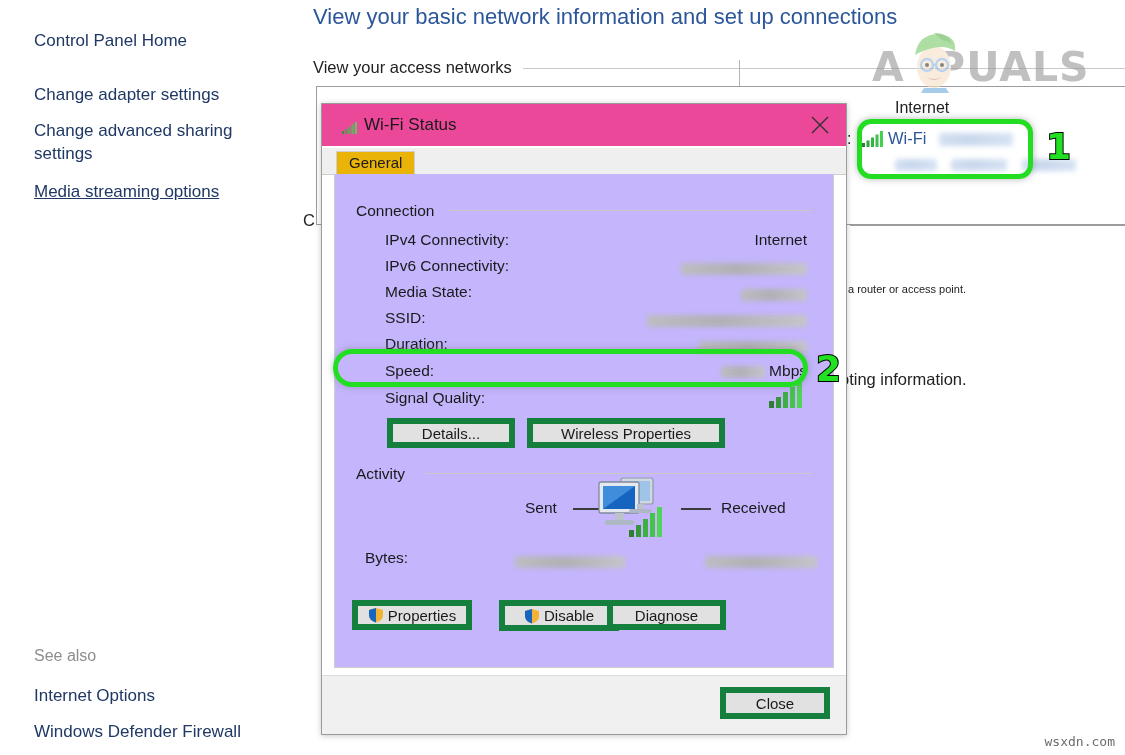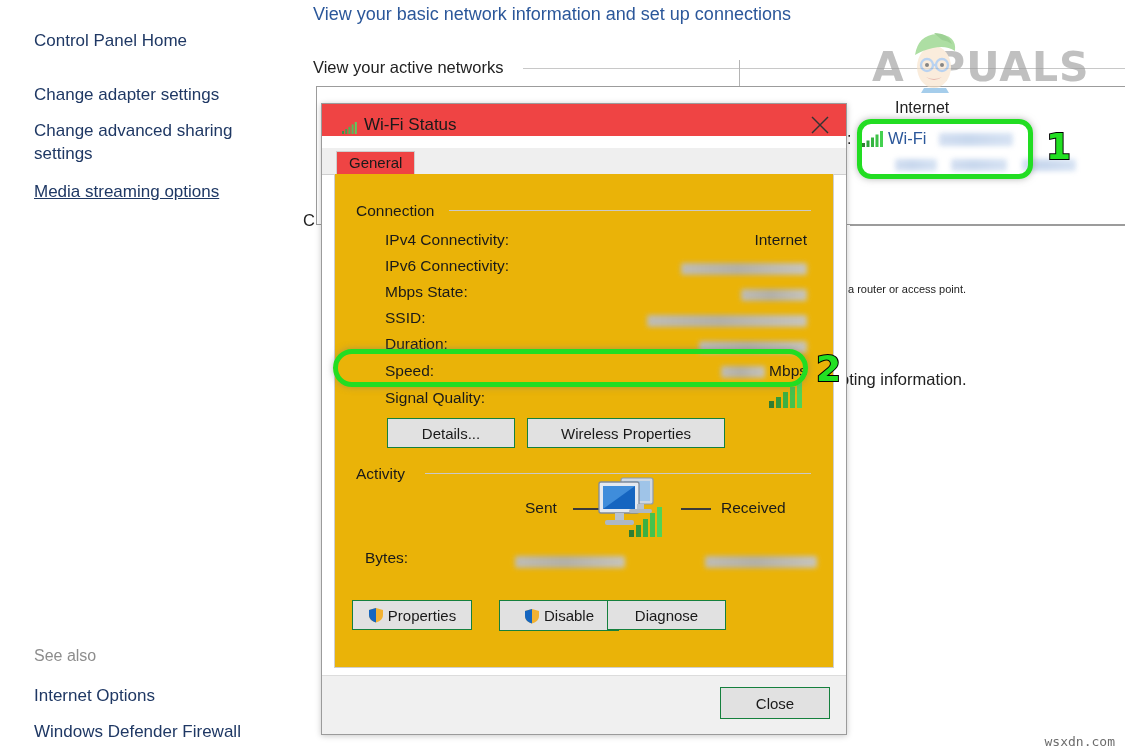--- a/index.html
+++ b/index.html
@@ -24,21 +24,21 @@
   .side-link.l1{top:75px;}
   .side-link.l2{top:111px;width:220px;}
   .side-link.l3{top:172px;text-decoration:underline;}
   .see-also{position:absolute;left:34px;top:639px;color:#8d8d8d;font-size:16px;}
   .side-link.s1{top:676px;}
   .side-link.s2{top:712px;}
 
   
   .page-title{
     position:absolute;left:313px;top:4px;
-    color:#2b579a;font-size:18px;letter-spacing:0px;white-space:nowrap;
+    color:#2b579a;font-size:22px;letter-spacing:0px;white-space:nowrap;
   }
   .section-head{
     position:absolute;left:313px;top:58px;
     color:#222;font-size:16.5px;white-space:nowrap;
   }
   .section-rule{
     position:absolute;left:523px;top:68px;right:0px;height:1px;background:#c8c8c8;
   }
 
   
@@ -95,55 +95,55 @@
   .hl-num.n2{left:816px;top:348px;}
 
   
   .dialog{
     position:absolute;left:321px;top:103px;width:526px;height:632px;
     background:#fff;border:1px solid #9b9b9b;
     box-shadow:0 1px 6px rgba(0,0,0,.22);
     box-sizing:border-box;
   }
   .dlg-title{
-    position:absolute;left:0;top:0;right:0;height:32px;background:#ef4444;
+    position:absolute;left:0;top:0;right:0;height:42px;background:#ec4899;
   }
   .dlg-title-text{
     position:absolute;left:42px;top:11px;font-size:17px;color:#1a1a1a;white-space:nowrap;
   }
   .dlg-title-icon{position:absolute;left:20px;top:16px;}
   .dlg-close{
     position:absolute;right:6px;top:4px;width:40px;height:34px;cursor:pointer;
   }
   .dlg-close svg{position:absolute;left:11px;top:8px;}
 
   .dlg-body{
     position:absolute;left:0;top:44px;right:0;bottom:58px;background:#fff;
   }
   .tabstrip{
     position:absolute;left:0;top:0;right:0;height:26px;background:#efefef;
     border-bottom:1px solid #cfcfcf;
   }
   .tab{
     position:absolute;left:14px;top:3px;height:24px;padding:2px 12px 0 12px;
-    background:#ef4444;border:1px solid #cfcfcf;border-bottom:none;
+    background:#eab308;border:1px solid #cfcfcf;border-bottom:none;
     font-size:15px;color:#1a1a1a;box-sizing:border-box;cursor:pointer;
   }
   .pane{
     position:absolute;left:12px;top:26px;right:12px;bottom:8px;
-    background:#eab308;border:1px solid #cfcfcf;border-top:none;box-sizing:border-box;
+    background:#c4b5fd;border:1px solid #cfcfcf;border-top:none;box-sizing:border-box;
   }
   .grp-label{position:absolute;font-size:15.5px;color:#1a1a1a;}
   .grp-rule{position:absolute;height:1px;background:#c9c9c9;}
 
   .row{position:absolute;left:50px;font-size:15.5px;color:#1a1a1a;white-space:nowrap;}
   .rowval{position:absolute;font-size:15.5px;color:#1a1a1a;text-align:right;white-space:nowrap;}
 
   .btn{
-    position:absolute;background:#e1e1e1;border:1px solid #15803d;
+    position:absolute;background:#e1e1e1;border:6px solid #15803d;
     font-size:15px;color:#1a1a1a;font-family:"Liberation Sans",sans-serif;
     cursor:pointer;box-sizing:border-box;
     display:flex;align-items:center;justify-content:center;gap:2px;
   }
 
   .dlg-foot{
     position:absolute;left:0;right:0;bottom:0;height:58px;background:#f0f0f0;
     border-top:1px solid #dcdcdc;
   }
   .close-btn{
@@ -185,21 +185,21 @@
     <div class="side-link l1">Change adapter settings</div>
     <div class="side-link l2">Change advanced sharing settings</div>
     <div class="side-link l3">Media streaming options</div>
 
     <div class="see-also">See also</div>
     <div class="side-link s1">Internet Options</div>
     <div class="side-link s2">Windows Defender Firewall</div>
   </div>
 
   <div class="page-title">View your basic network information and set up connections</div>
-  <div class="section-head">View your active networks</div>
+  <div class="section-head">View your access networks</div>
   <div class="section-rule"></div>
 
   <div class="net-vline"></div>
   <div class="net-frame"></div>
   <div class="net-bottom-rule"></div>
 
   <div class="net-access-label">Internet</div>
   <div class="net-colon">:</div>
 
   <span class="wifi-sig">
@@ -277,21 +277,21 @@
       <div class="grp-rule" style="left:114px;top:36px;right:22px;"></div>
 
       <div class="row" style="top:57px;">IPv4 Connectivity:</div>
       <div class="rowval" style="right:26px;top:57px;">Internet</div>
 
       <div class="row" style="top:83px;">IPv6 Connectivity:</div>
       <div class="rowval" style="right:26px;top:85px;">
         <span class="redact-dark" style="width:126px;height:12px;"></span>
       </div>
 
-      <div class="row" style="top:109px;">Mbps State:</div>
+      <div class="row" style="top:109px;">Media State:</div>
       <div class="rowval" style="right:26px;top:111px;">
         <span class="redact-dark" style="width:66px;height:12px;"></span>
       </div>
 
       <div class="row" style="top:135px;">SSID:</div>
       <div class="rowval" style="right:26px;top:137px;">
         <span class="redact-dark" style="width:160px;height:12px;"></span>
       </div>
 
       <div class="row" style="top:161px;">Duration:</div>

